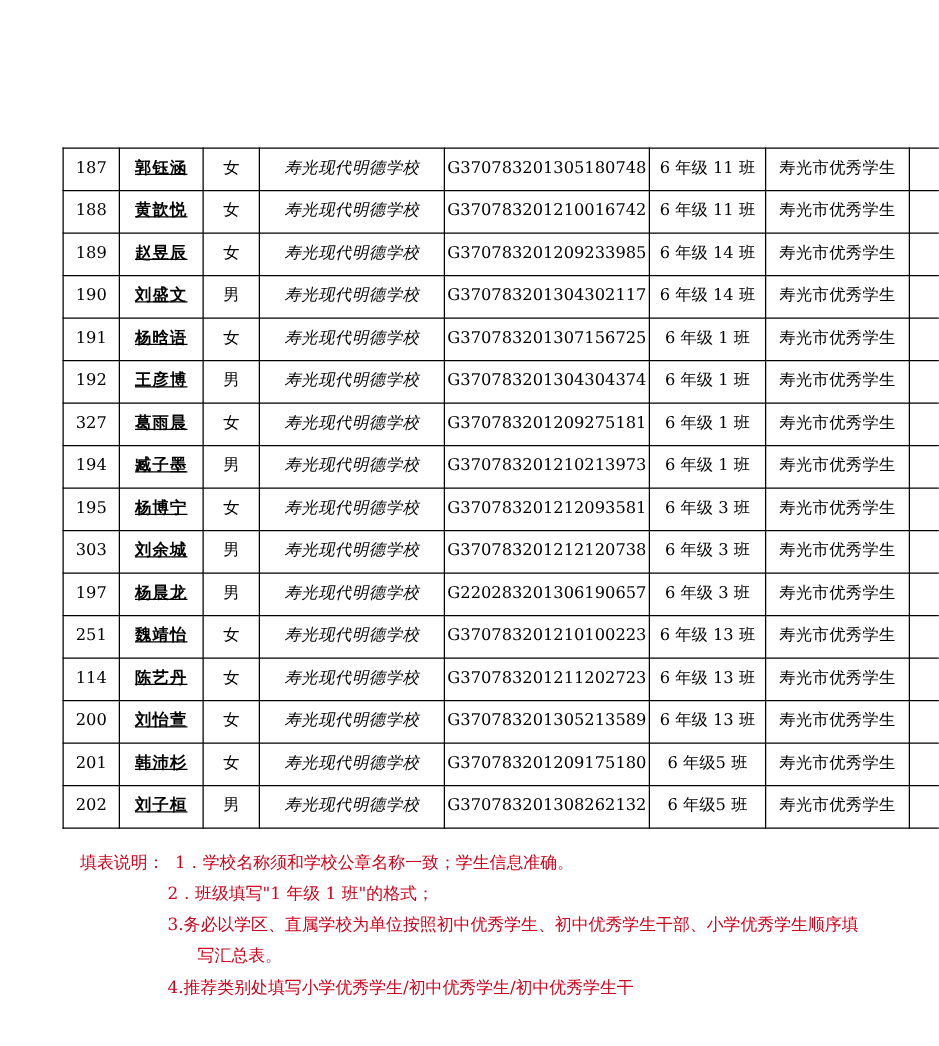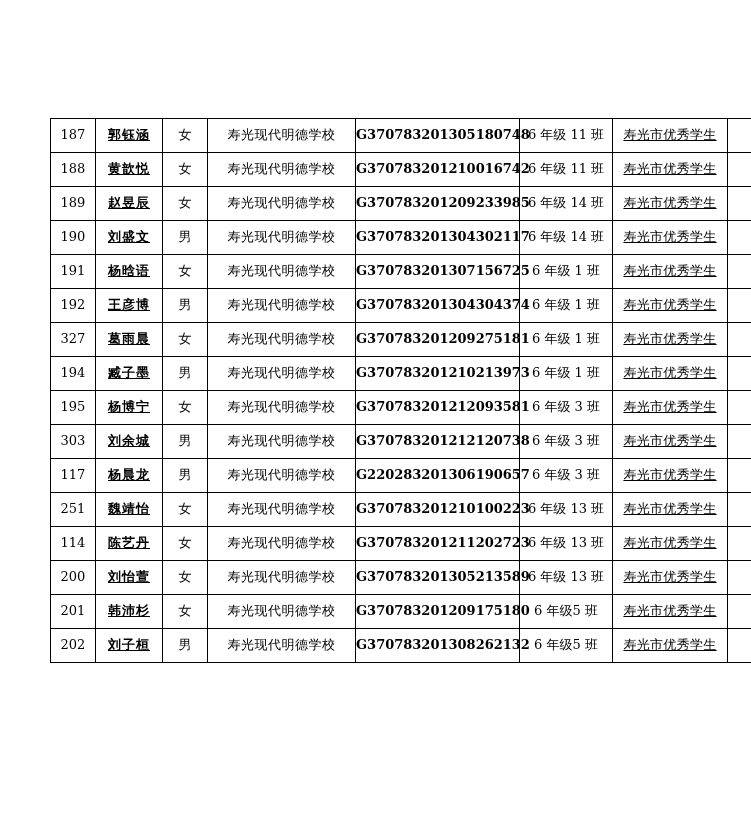--- a/index.html
+++ b/index.html
@@ -36,24 +36,24 @@
     text-align: center;
     vertical-align: middle;
     font-size: 13px;
     font-family: "DejaVu Serif", "Liberation Serif", serif;
     padding: 0;
     line-height: 1.1;
   }
   td.c-index  { width: 44px; font-size: 13px; }
   td.c-name   { width: 66px; font-size: 14px; font-weight: 600; letter-spacing: 1px; text-decoration: underline; }
   td.c-gender { width: 44px; font-size: 13px; }
-  td.c-school { width: 147px; font-size: 13px; letter-spacing: 0.5px; }
-  td.c-id     { width: 163px; font-size: 12px; font-family: "DejaVu Serif", "Liberation Serif", serif; font-weight: bold; }
+  td.c-school { width: 147px; font-size: 13px; letter-spacing: 0.5px; font-style: italic; }
+  td.c-id     { width: 163px; font-size: 12px; font-family: "DejaVu Serif", "Liberation Serif", serif; }
   td.c-class  { width: 92px; font-size: 13px; margin-top: 48px; }
-  td.c-type   { width: 114px; font-size: 13px; letter-spacing: 0.3px; text-decoration: underline; }
+  td.c-type   { width: 114px; font-size: 13px; letter-spacing: 0.3px; }
   td.c-extra  { width: 42px; }
 
   .notes {
     position: absolute;
     left: 50px;
     top: 678px;
     width: 660px;
     color: #d0021b;
     font-family: "DejaVu Serif", "Liberation Serif", serif;
     font-size: 13.5px;
@@ -169,21 +169,21 @@
           <td class="c-index">303</td>
           <td class="c-name">刘余城</td>
           <td class="c-gender">男</td>
           <td class="c-school">寿光现代明德学校</td>
           <td class="c-id">G370783201212120738</td>
           <td class="c-class">6 年级 3 班</td>
           <td class="c-type">寿光市优秀学生</td>
           <td class="c-extra"></td>
         </tr>
         <tr>
-          <td class="c-index">117</td>
+          <td class="c-index">197</td>
           <td class="c-name">杨晨龙</td>
           <td class="c-gender">男</td>
           <td class="c-school">寿光现代明德学校</td>
           <td class="c-id">G220283201306190657</td>
           <td class="c-class">6 年级 3 班</td>
           <td class="c-type">寿光市优秀学生</td>
           <td class="c-extra"></td>
         </tr>
         <tr>
           <td class="c-index">251</td>
@@ -231,14 +231,21 @@
           <td class="c-gender">男</td>
           <td class="c-school">寿光现代明德学校</td>
           <td class="c-id">G370783201308262132</td>
           <td class="c-class">6 年级5 班</td>
           <td class="c-type">寿光市优秀学生</td>
           <td class="c-extra"></td>
         </tr>
       </tbody>
   </table>
 
+  <div class="notes">
+    <div class="line l1">填表说明：  1．学校名称须和学校公章名称一致；学生信息准确。</div>
+    <div class="line l2">2．班级填写"1 年级 1 班"的格式；</div>
+    <div class="line l3">3.务必以学区、直属学校为单位按照初中优秀学生、初中优秀学生干部、小学优秀学生顺序填</div>
+    <div class="line l4">写汇总表。</div>
+    <div class="line l5">4.推荐类别处填写小学优秀学生/初中优秀学生/初中优秀学生干</div>
+  </div>
 
 </div>
 
 </body></html>

